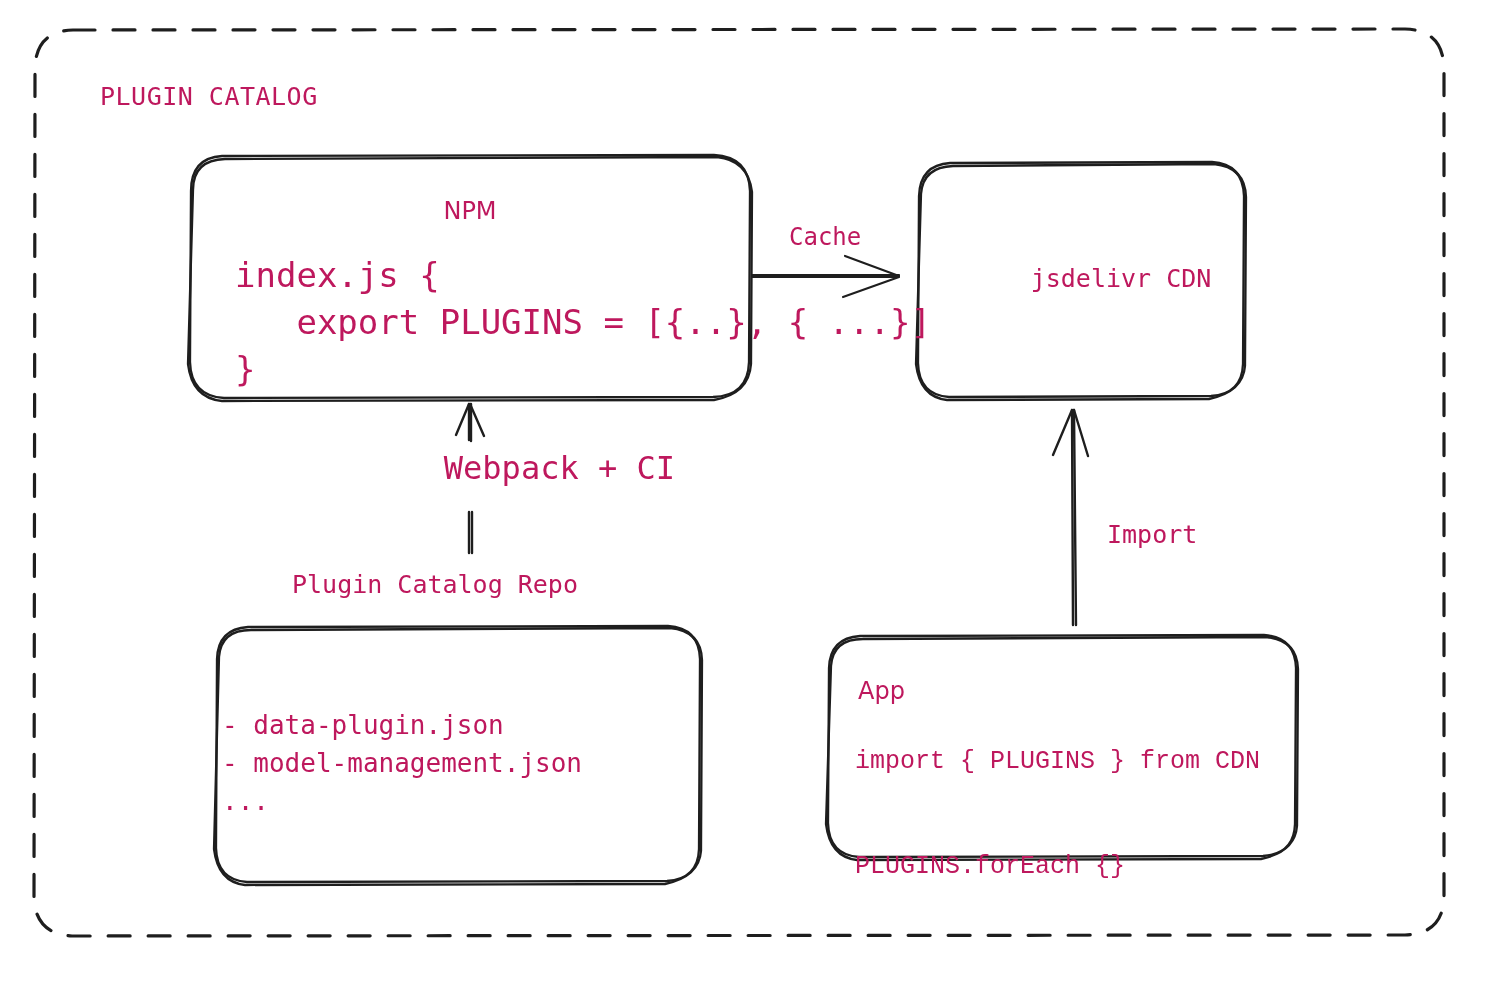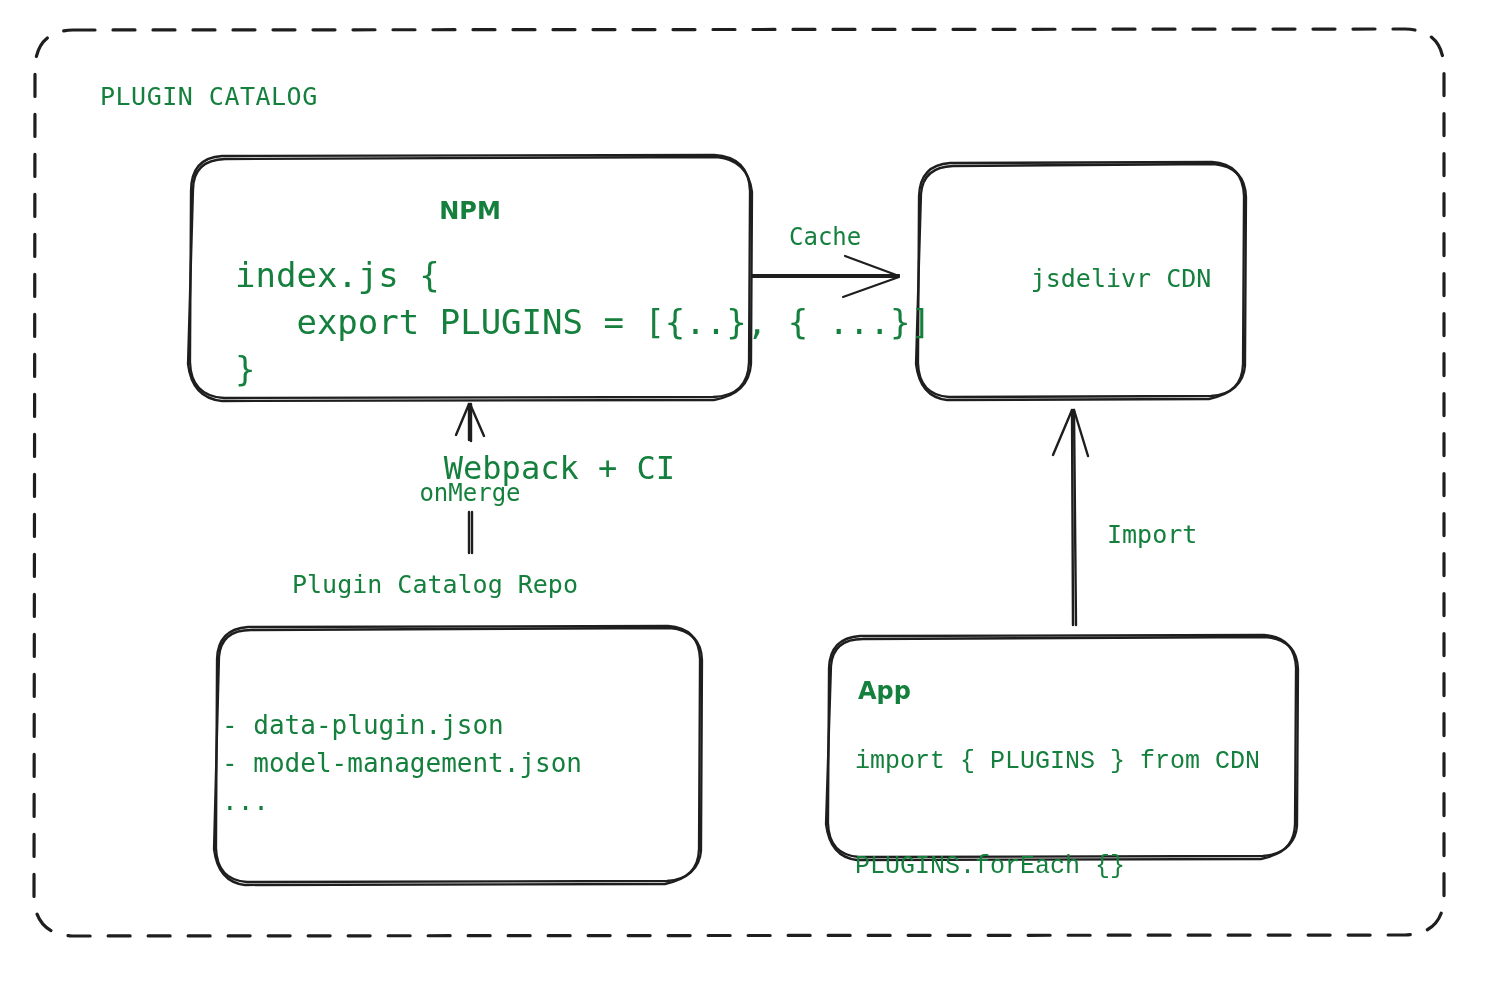--- a/index.html
+++ b/index.html
@@ -19,25 +19,25 @@
   .svg-layer {
     position: absolute;
     inset: 0;
     width: 1506px;
     height: 1002px;
     pointer-events: none;
   }
   .txt {
     position: absolute;
     white-space: pre;
-    color: #15803d;
+    color: #be185d;
     line-height: 1.32;
   }
   .mono { font-family: "DejaVu Sans Mono", monospace; }
-  .sans { font-family: "DejaVu Sans", sans-serif; font-weight: bold; }
+  .sans { font-family: "DejaVu Sans", sans-serif; }
 
   
   #group-title {
     left: 100px;
     top: 80px;
     font-size: 25px;
     letter-spacing: 0.5px;
   }
 
   
@@ -187,21 +187,20 @@
   <div class="txt sans" id="npm-title">NPM</div>
   <div class="txt mono" id="npm-code">index.js {
    export PLUGINS = [{..}, { ...}]
 }</div>
 
   <div class="txt mono" id="cdn-title">jsdelivr CDN</div>
 
   <div class="txt mono" id="cache-label">Cache</div>
 
   <div class="txt mono" id="webpack-label">Webpack + CI</div>
-  <div class="txt mono" id="onmerge-label">onMerge</div>
 
   <div class="txt mono" id="repo-list">- data-plugin.json
 - model-management.json
 ...</div>
   <div class="txt mono" id="repo-label">Plugin Catalog Repo</div>
 
   <div class="txt mono" id="import-label">Import</div>
 
   <div class="txt sans" id="app-title">App</div>
   <div class="txt mono" id="app-code">import { PLUGINS } from CDN

